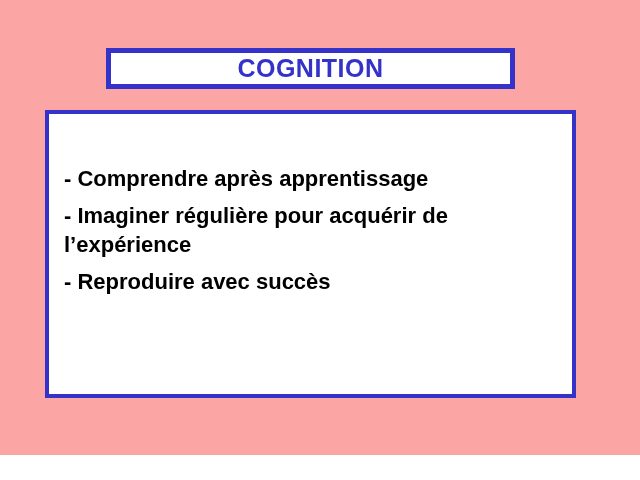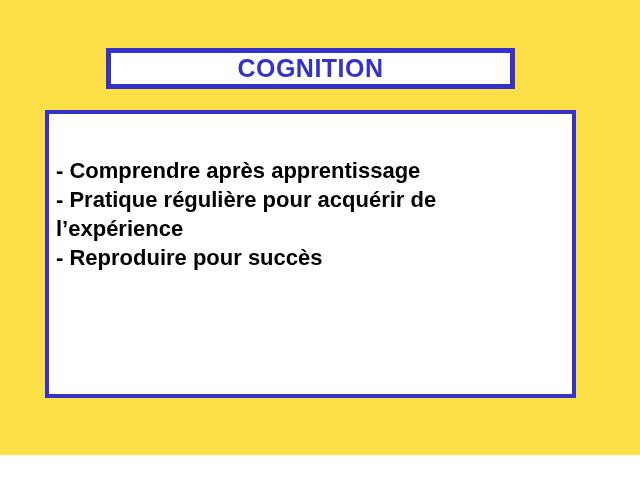--- a/index.html
+++ b/index.html
@@ -8,21 +8,21 @@
   }
   html, body {
     margin: 0;
     padding: 0;
     background: #ffffff;
   }
   .slide {
     position: relative;
     width: 640px;
     height: 455px;
-    background: #fde047;
+    background: #fca5a5;
     font-family: "Liberation Sans", sans-serif;
     overflow: hidden;
   }
   .title-box {
     position: absolute;
     left: 106px;
     top: 48px;
     width: 409px;
     height: 41px;
     border: 5px solid var(--accent);
@@ -53,34 +53,34 @@
     position: absolute;
     left: 7px;
     top: 42px;
     width: 512px;
     color: var(--text);
     font-size: 22px;
     font-weight: bold;
     line-height: 29px;
   }
   .bullet-item {
-    margin: 0;
+    margin: 8px;
     padding: 0;
   }
 </style>
 </head>
 <body>
 
 <div class="slide">
 
   <div class="title-box">
     <span class="title-text">COGNITION</span>
   </div>
 
   <div class="content-box">
     <div class="bullet-list">
       <div class="bullet-item">- Comprendre après apprentissage</div>
-      <div class="bullet-item">- Pratique régulière pour acquérir de l’expérience</div>
-      <div class="bullet-item">- Reproduire pour succès</div>
+      <div class="bullet-item">- Imaginer régulière pour acquérir de l’expérience</div>
+      <div class="bullet-item">- Reproduire avec succès</div>
     </div>
   </div>
 
 </div>
 
 </body></html>

